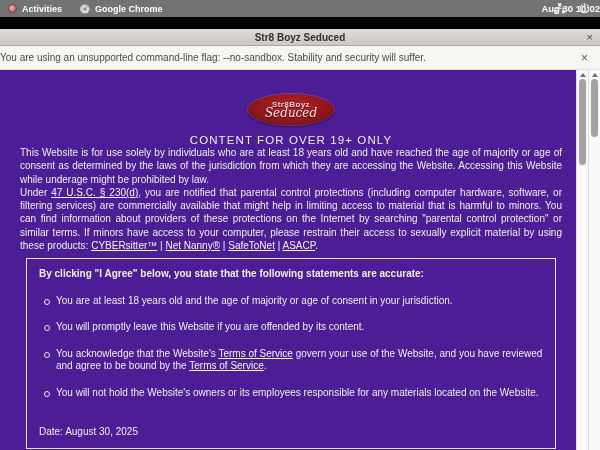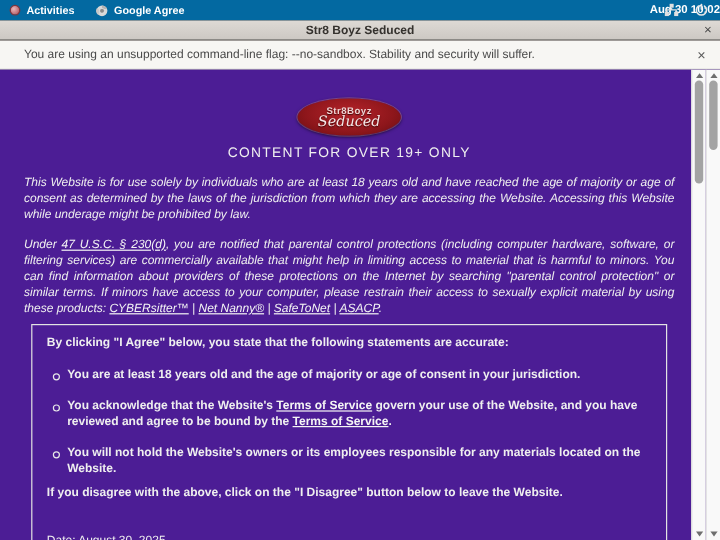--- a/index.html
+++ b/index.html
@@ -1,69 +1,69 @@
 <!DOCTYPE html>
 <html><head>
 <meta charset="utf-8">
 <style>
   * { margin:0; padding:0; box-sizing:border-box; }
   html,body { width:600px; height:450px; overflow:hidden; background:#000;
     font-family:"Liberation Sans","DejaVu Sans",sans-serif; }
 
   
-  .topbar { position:relative; height:17px; background:#0369a1; color:#fff;
+  .topbar { position:relative; height:17px; background:#737373; color:#fff;
     display:flex; align-items:center; font-size:9px; font-weight:700; }
   .topbar-left { display:flex; align-items:center; gap:18px; padding-left:8px; }
   .tb-item { display:flex; align-items:center; gap:5px; cursor:default; }
   .activities-dot { width:9px; height:9px; border-radius:50%;
     background:radial-gradient(circle at 35% 35%, #eab7bb, #a84b55); border:1px solid #7e353d; }
   .chrome-glyph { width:10px; height:10px; }
   .tb-clock { position:absolute; left:0; right:0; text-align:right; font-size:9.5px; }
   .topbar-right { margin-left:auto; display:flex; align-items:center; gap:13px;
     padding-right:10px; z-index:2; }
 
   
   .titlebar { position:relative; height:17px;
     background:linear-gradient(#dedad5,#ccc8c3); border-bottom:1px solid #a9a5a0;
-    display:flex; align-items:center; justify-content:center; }
+    display:flex; align-items:center; justify-content:center;margin-top:12px; }
   .titlebar-text { font-size:10px; font-weight:700; color:#35322e; }
   .titlebar-close { position:absolute; right:7px; top:1px; font-size:11px; color:#444;
     cursor:pointer; line-height:15px; }
 
   
   .infobar { position:relative; height:24px; background:#f7f6f3;
-    display:flex; align-items:center; padding:0 20px; border-bottom:1px solid #e2e1de; }
+    display:flex; align-items:center; padding:0 0; border-bottom:1px solid #e2e1de; }
   .infobar-text { font-size:10px; color:#4a4a4a; }
   .infobar-close { position:absolute; right:12px; font-size:12px; color:#5a5a5a; cursor:pointer; }
 
   
   .content { position:relative; height:392px; background:#4c1d95; color:#efefef; overflow:hidden; }
   .page-inner { position:absolute; left:0; top:0; width:576px; height:392px;
     padding:24px 14px 0 20px; overflow:hidden; }
 
   .logo { width:86px; height:31px; margin:0 auto; border-radius:50%;
     background:radial-gradient(ellipse at 50% 40%, #b5242a 0%, #8e161b 60%, #650d11 100%);
     box-shadow:0 0 0 1px rgba(220,150,150,.35), 0 1px 3px rgba(0,0,0,.8);
     display:flex; flex-direction:column; align-items:center; justify-content:center; }
   .logo-top { font-size:8px; font-weight:700; letter-spacing:.4px; color:#f0d2d2;
     line-height:8px; text-shadow:0 1px 1px #3a0406; }
   .logo-script { font-family:"DejaVu Serif","Liberation Serif",serif; font-style:italic;
     font-size:12px; color:#f7e9e9; line-height:11px; margin-top:-1px; text-shadow:0 1px 1px #3a0406;text-align:center; }
 
   .page-heading { margin-top:9px; text-align:center; font-size:11.5px; font-weight:400;
     letter-spacing:1.1px; color:#f0f0f0; }
 
-  .para { margin-top:12px; font-size:10px; line-height:13.3px; text-align:justify; color:#efefef;font-style:italic; }
+  .para { font-size:10px; line-height:13.3px; text-align:justify; color:#efefef; }
   .para a, .agree-box a { color:#f5f5f5; text-decoration:underline; cursor:pointer; }
 
   .agree-box { margin:6px 6px 0 6px; border:1px solid #e3e3e3; padding:9px 12px 9px 12px;
     font-size:10px; line-height:12.5px; }
   .agree-intro { font-weight:700; }
   .agree-list { list-style:none; margin-top:6px; }
-  .agree-list li { position:relative; padding-left:17px; margin-top:14px;font-weight:bold; }
+  .agree-list li { position:relative; padding-left:17px; margin-top:14px; }
   .agree-list li::before { content:""; position:absolute; left:5px; top:4px; width:4px; height:4px;
     border:1px solid #e8e8e8; border-radius:50%; }
   .agree-note { font-weight:700; margin-top:8px; }
   .agree-date { margin-top:27px; }
 
   .btn-row { margin-top:16px; display:flex; justify-content:center; gap:20px; }
   .btn { font-size:13px; font-weight:700; letter-spacing:.5px; padding:13px 24px;
     cursor:pointer; font-family:inherit; }
   .btn-agree { background:#2ba636; border:1px solid #2ba636; color:#fff; }
   .btn-disagree { background:transparent; border:1px solid #cfcfcf; color:#fff; }
@@ -93,21 +93,21 @@
       <span>Activities</span>
     </div>
     <div class="tb-item">
       <svg class="chrome-glyph" viewBox="0 0 20 20">
         <circle cx="10" cy="10" r="9" fill="#d8d8d8"></circle>
         <circle cx="10" cy="10" r="4" fill="#8a8a8a"></circle>
         <path d="M10 1 A9 9 0 0 1 18.5 7 L10 7 Z" fill="#b5b5b5"></path>
         <path d="M1.6 5.5 L7 10 L3.5 17 A9 9 0 0 1 1.6 5.5 Z" fill="#c8c8c8"></path>
         <circle cx="10" cy="10" r="4" fill="none" stroke="#efefef" stroke-width="1"></circle>
       </svg>
-      <span>Google Agree</span>
+      <span>Google Chrome</span>
     </div>
   </div>
   <div class="tb-clock">Aug 30 10:02</div>
   <div class="topbar-right">
     <svg width="13" height="11" viewBox="0 0 13 11">
       <rect x="5" y="0" width="3.4" height="3.4" fill="#e0e0e0"></rect>
       <rect x="1" y="7" width="3.4" height="3.4" fill="#e0e0e0"></rect>
       <rect x="8.8" y="7" width="3.4" height="3.4" fill="#e0e0e0"></rect>
       <path d="M6.7 3.4 V5.3 M2.7 7 V5.3 H10.5 V7" stroke="#e0e0e0" stroke-width="1" fill="none"></path>
     </svg>
@@ -139,24 +139,24 @@
     <div class="page-heading">CONTENT FOR OVER 19+ ONLY</div>
 
     <p class="para">This Website is for use solely by individuals who are at least 18 years old and have reached the age of majority or age of consent as determined by the laws of the jurisdiction from which they are accessing the Website. Accessing this Website while underage might be prohibited by law.</p>
 
     <p class="para"><span>Under </span><a>47 U.S.C. § 230(d)</a><span>, you are notified that parental control protections (including computer hardware, software, or filtering services) are commercially available that might help in limiting access to material that is harmful to minors. You can find information about providers of these protections on the Internet by searching "parental control protection" or similar terms. If minors have access to your computer, please restrain their access to sexually explicit material by using these products: </span><a>CYBERsitter™</a><span> | </span><a>Net Nanny®</a><span> | </span><a>SafeToNet</a><span> | </span><a>ASACP</a><span>.</span></p>
 
     <div class="agree-box">
       <div class="agree-intro">By clicking "I Agree" below, you state that the following statements are accurate:</div>
       <ul class="agree-list">
         <li>You are at least 18 years old and the age of majority or age of consent in your jurisdiction.</li>
+        <li>You will promptly leave this Website if you are offended by its content.</li>
         <li><span>You acknowledge that the Website's </span><a>Terms of Service</a><span> govern your use of the Website, and you have reviewed and agree to be bound by the </span><a>Terms of Service</a><span>.</span></li>
         <li>You will not hold the Website's owners or its employees responsible for any materials located on the Website.</li>
       </ul>
-      <div class="agree-note">If you disagree with the above, click on the "I Disagree" button below to leave the Website.</div>
       <div class="agree-date">Date: August 30, 2025</div>
     </div>
 
     <div class="btn-row">
       <button class="btn btn-agree">I AGREE</button>
       <button class="btn btn-disagree">I DISAGREE</button>
     </div>
 
   </div>
 

